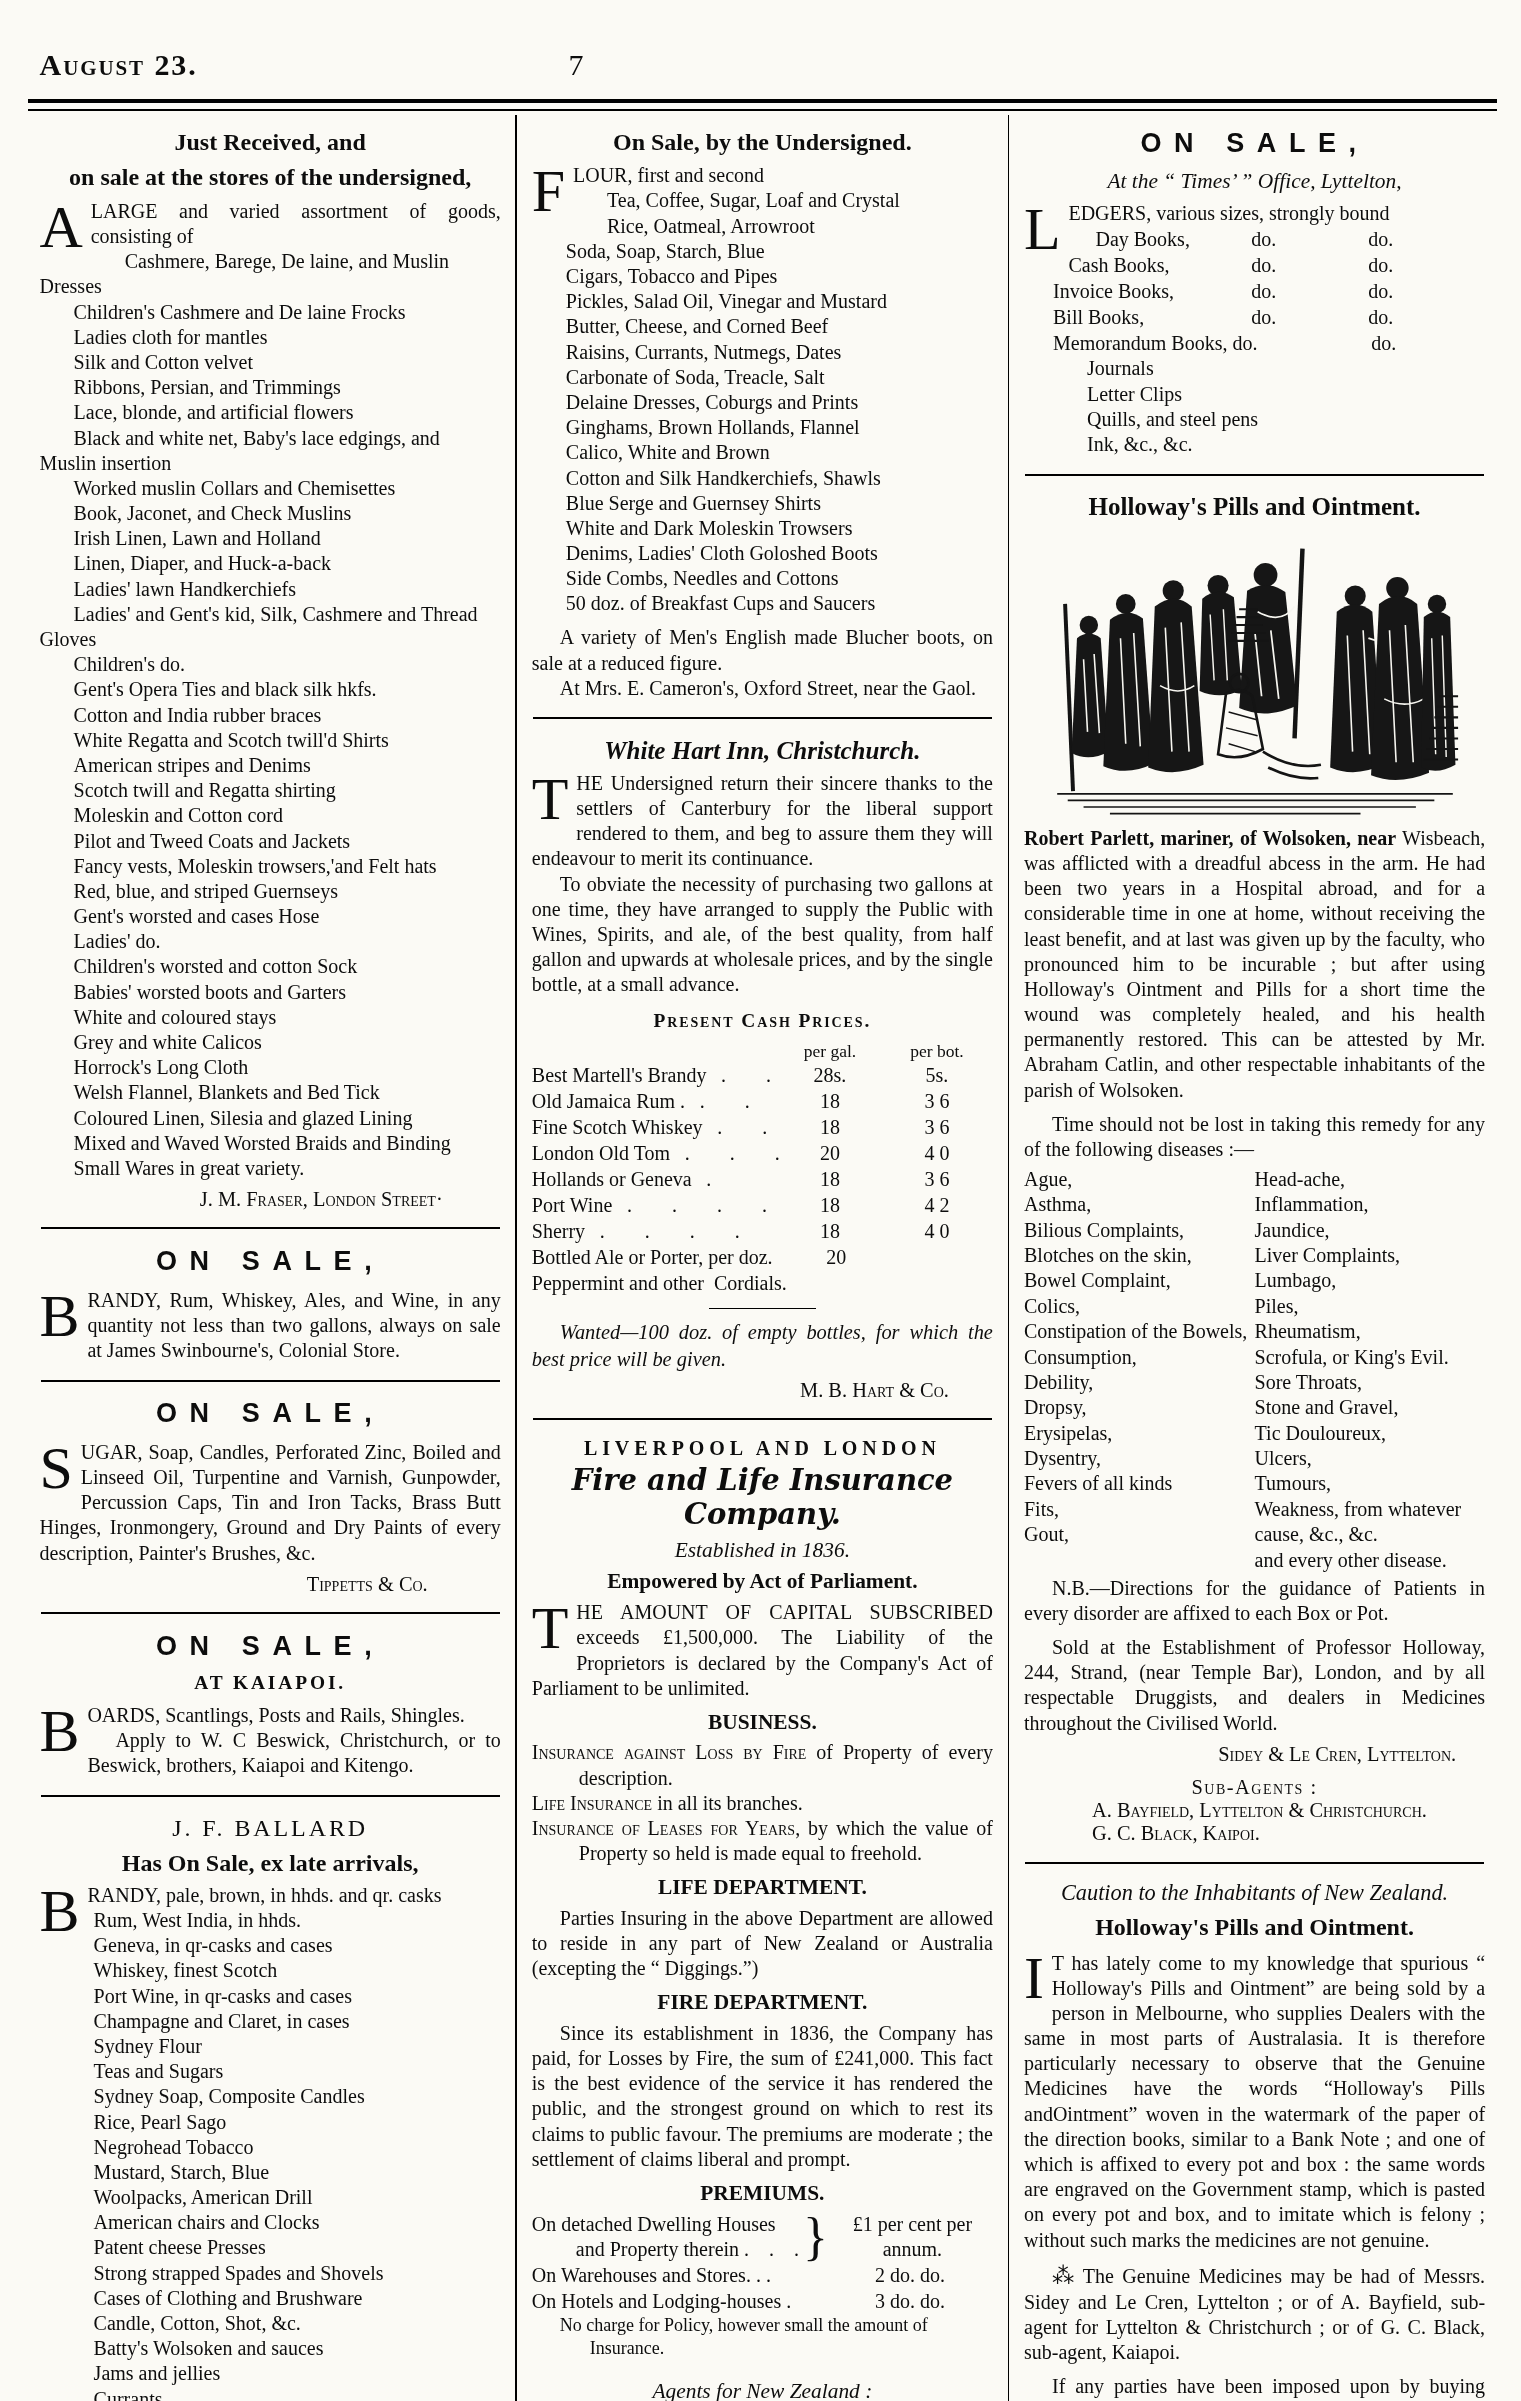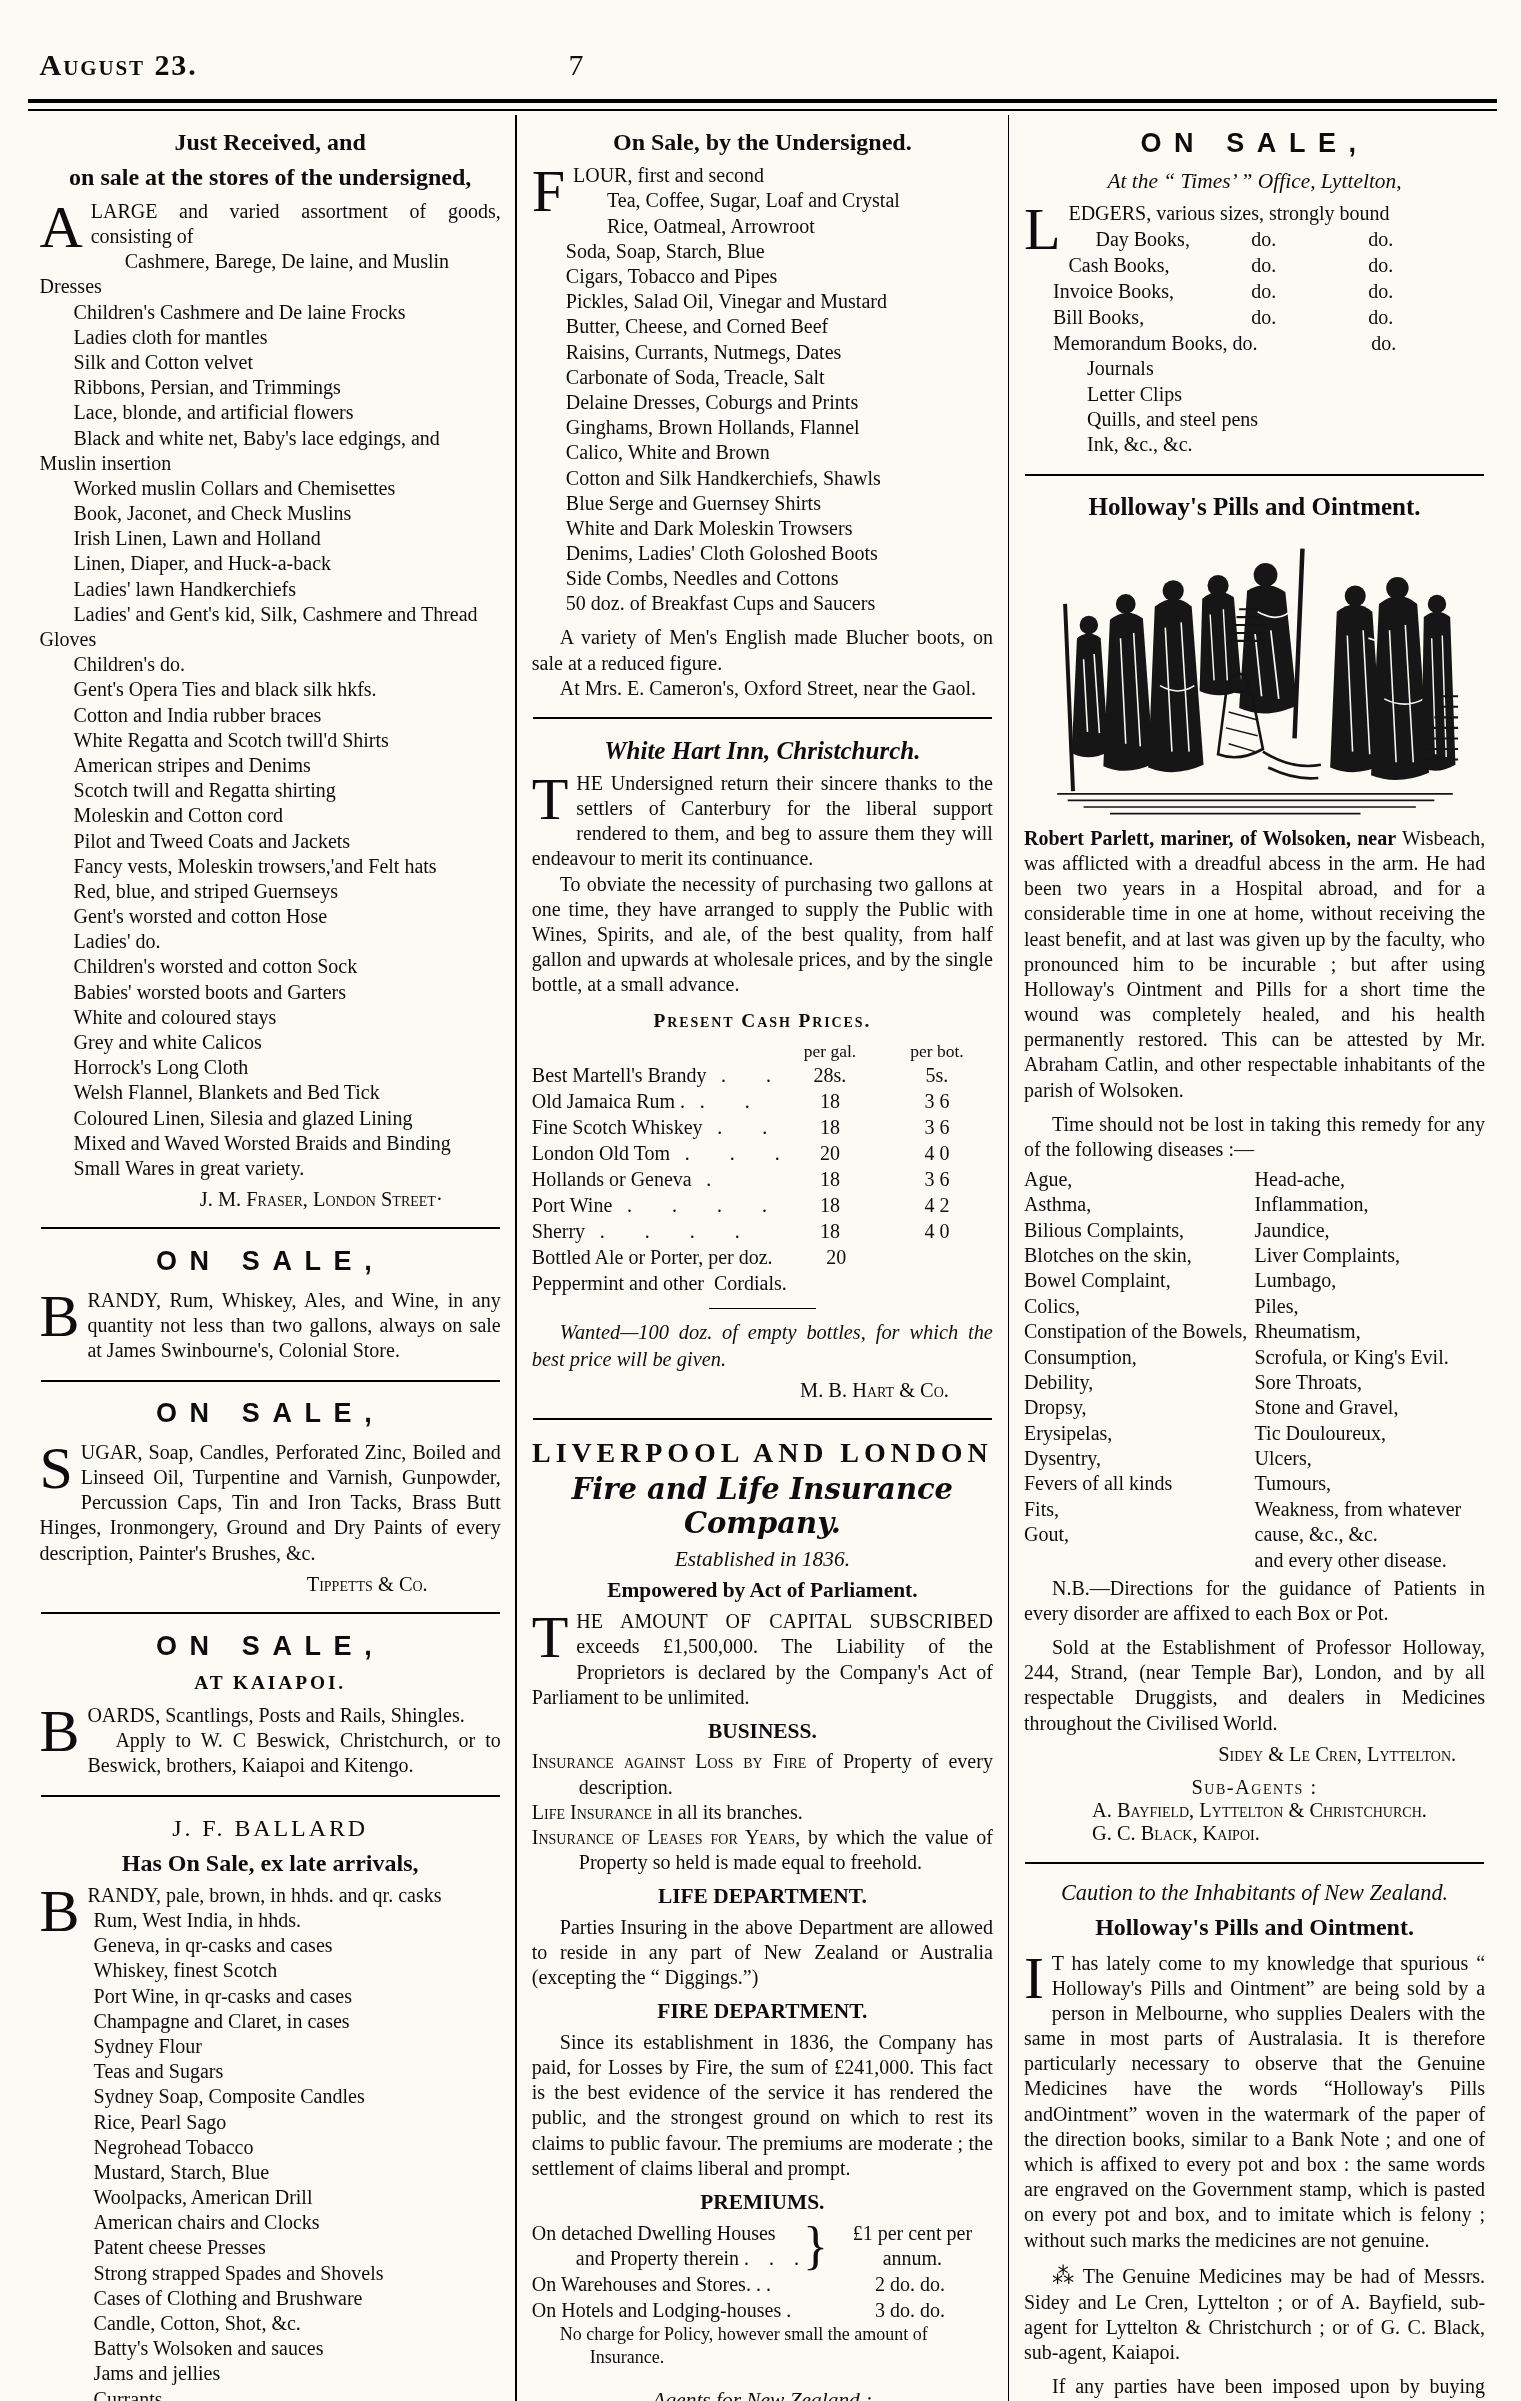--- a/index.html
+++ b/index.html
@@ -47,21 +47,21 @@
   .pt-gal-h{width:102px;text-align:center;}
   .pt-bot-h{width:112px;text-align:center;}
   .pt-row{display:flex;font-size:20px;line-height:1.3;}
   .pt-item{white-space:pre;}
   .pt-dots{flex:1;white-space:pre;overflow:hidden;padding-left:14.6px;}
   .pt-gal{width:102px;text-align:center;white-space:pre;}
   .pt-bot{width:112px;text-align:center;white-space:pre;}
   .mini-rule{width:107px;border:none;border-top:1.9px solid #000;margin:12.6px auto 9.7px auto;}
   .wanted{font-style:italic;font-size:20.4px;line-height:1.3;text-align:justify;text-indent:28px;}
   
-  .ins-t1{text-align:center;font-size:28px;letter-spacing:4.9px;margin:7.8px 0 2.9px 0;}
+  .ins-t1{text-align:center;font-size:20px;letter-spacing:4.9px;margin:7.8px 0 2.9px 0;}
   .blackletter{text-align:center;font-weight:700;font-style:italic;font-size:29px;margin:1px 0 6.8px 0;
                font-family:"DejaVu Serif","Liberation Serif",serif;}
   .bold-c{text-align:center;font-weight:700;font-size:21.4px;margin:8.7px 0 5.8px 0;}
   .prem-row{display:flex;align-items:center;font-size:20px;line-height:1.26;}
   .prem-left{flex:1;}
   .prem-brace{font-size:52px;font-weight:300;line-height:1;padding:0 3.9px;}
   .prem-right{width:36%;text-align:center;}
   .prem-line2{padding-left:44px;white-space:pre;}
   .prem-note{padding-left:58px;text-indent:-30px;font-size:18px;line-height:1.26;}
   
@@ -114,21 +114,21 @@
             <div class="item">Children's do.</div>
             <div class="item">Gent's Opera Ties and black silk hkfs.</div>
             <div class="item">Cotton and India rubber braces</div>
             <div class="item">White Regatta and Scotch twill'd Shirts</div>
             <div class="item">American stripes and Denims</div>
             <div class="item">Scotch twill and Regatta shirting</div>
             <div class="item">Moleskin and Cotton cord</div>
             <div class="item">Pilot and Tweed Coats and Jackets</div>
             <div class="item">Fancy vests, Moleskin trowsers,'and Felt hats</div>
             <div class="item">Red, blue, and striped Guernseys</div>
-            <div class="item">Gent's worsted and cotton Hose</div>
+            <div class="item">Gent's worsted and cases Hose</div>
             <div class="item">Ladies'        do.</div>
             <div class="item">Children's worsted and cotton Sock</div>
             <div class="item">Babies' worsted boots and Garters</div>
             <div class="item">White and coloured stays</div>
             <div class="item">Grey and white Calicos</div>
             <div class="item">Horrock's Long Cloth</div>
             <div class="item">Welsh Flannel, Blankets and Bed Tick</div>
             <div class="item">Coloured Linen, Silesia and glazed Lining</div>
             <div class="item">Mixed and Waved Worsted Braids and Binding</div>
             <div class="item">Small Wares in great variety.</div>

